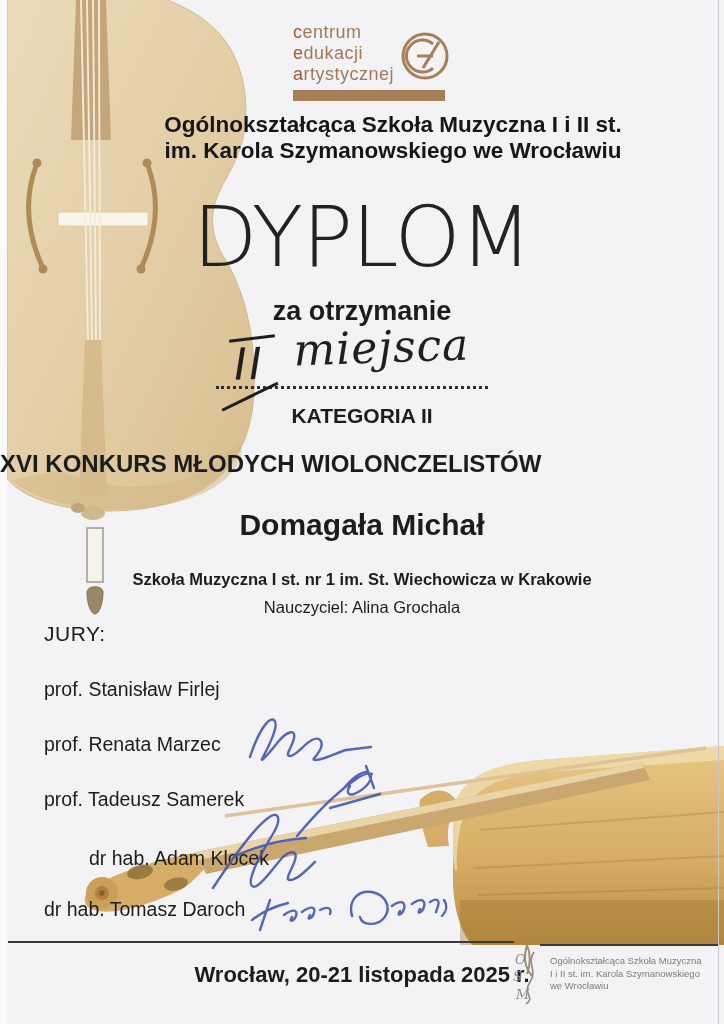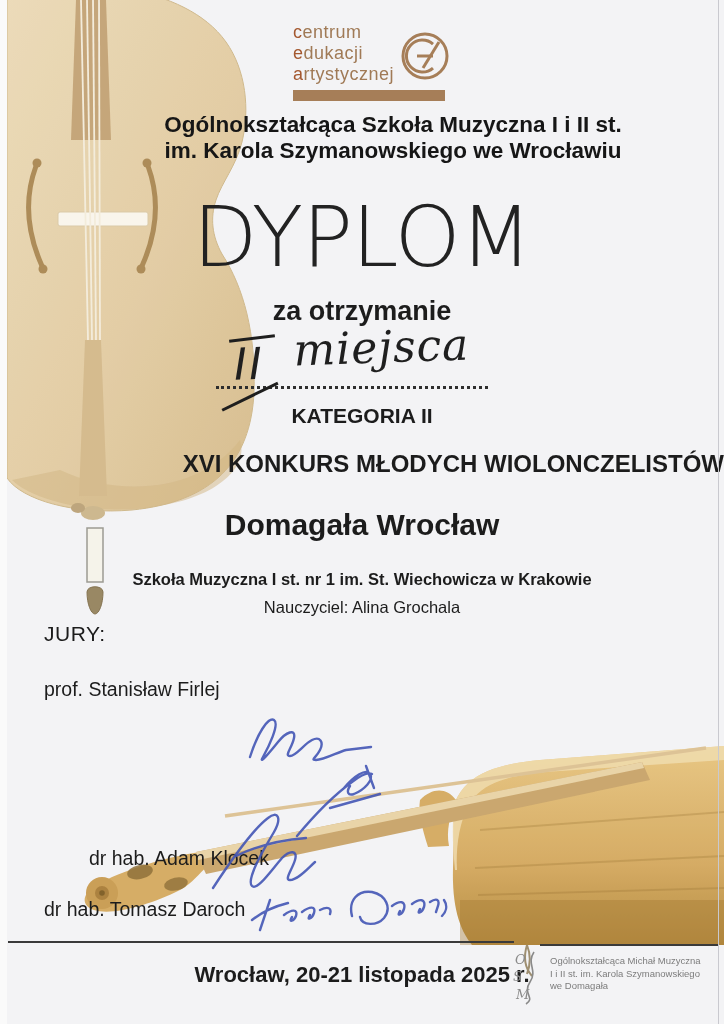--- a/index.html
+++ b/index.html
@@ -39,21 +39,21 @@
       font-weight:500;letter-spacing:2px;}
   .hw-bar{position:absolute;left:-4px;top:-1px;width:46px;border-top:3.5px solid #1e1e1e;
       transform:rotate(-5deg);}
   .hw-slash{position:absolute;left:-16px;bottom:-4px;width:62px;border-top:3.5px solid #1e1e1e;
       transform:rotate(-24deg);}
   .hw-word{position:absolute;left:66px;top:-8px;font-family:"DejaVu Serif", serif;
       font-style:italic;font-size:44px;letter-spacing:1px;}
 
   .category{position:absolute;top:404px;left:0;width:724px;text-align:center;
       font-weight:bold;font-size:21px;}
-  .competition{position:absolute;top:450px;left:0;width:724px;text-align:right;
+  .competition{position:absolute;top:450px;left:0;width:724px;text-align:left;
       font-weight:bold;font-size:24px;}
   .recipient{position:absolute;top:508px;left:0;width:724px;text-align:center;
       font-weight:bold;font-size:30px;}
   .recipient-school{position:absolute;top:570px;left:0;width:724px;text-align:center;
       font-size:16.5px;font-weight:bold;}
   .teacher{position:absolute;top:598px;left:0;width:724px;text-align:center;font-size:16.5px;}
 
   .jury-label{position:absolute;top:622px;left:44px;font-size:21px;letter-spacing:.5px;}
   .jury-row{position:absolute;left:44px;font-size:19.5px;}
   .jury-row.r0{top:678px;} .jury-row.r1{top:733px;} .jury-row.r2{top:788px;}
@@ -171,44 +171,46 @@
       <span class="hw-roman-wrap">
         <span class="hw-bar"></span>
         <span class="hw-roman">II</span>
         <span class="hw-slash"></span>
       </span>
       <span class="hw-word">miejsca</span>
     </div>
 
     <div class="category">KATEGORIA II</div>
     <div class="competition">XVI KONKURS MŁODYCH WIOLONCZELISTÓW</div>
-    <div class="recipient">Domagała Wrocław</div>
+    <div class="recipient">Domagała Michał</div>
     <div class="recipient-school">Szkoła Muzyczna I st. nr 1 im. St. Wiechowicza w Krakowie</div>
     <div class="teacher">Nauczyciel: Alina Grochala</div>
 
     <div class="jury-label">JURY:</div>
     <div class="jury-row r0">prof. Stanisław Firlej</div>
+    <div class="jury-row r1">prof. Renata Marzec</div>
+    <div class="jury-row r2">prof. Tadeusz Samerek</div>
     <div class="jury-row r3">dr hab. Adam Klocek</div>
     <div class="jury-row r4">dr hab. Tomasz Daroch</div>
 
     <div class="rule-a"></div>
     <div class="rule-b"></div>
     <div class="date-line">Wrocław, 20-21 listopada 2025 r.</div>
 
     <div class="footer-logo">
       <svg class="fl-icon" width="34" height="56" viewBox="0 0 34 56">
         <path d="M22,2 C14,14 26,20 18,32 C10,44 24,48 14,54" fill="none" stroke="#8a8a8a" stroke-width="1.6"></path>
         <text x="3" y="14" font-size="13" font-style="italic" fill="#8a8a8a" font-family="DejaVu Serif, serif">O</text>
         <text x="1" y="31" font-size="13" font-style="italic" fill="#8a8a8a" font-family="DejaVu Serif, serif">S</text>
         <text x="4" y="49" font-size="13" font-style="italic" fill="#8a8a8a" font-family="DejaVu Serif, serif">M</text>
       </svg>
       <div class="fl-text">
-        <div>Ogólnokształcąca Michał Muzyczna</div>
+        <div>Ogólnokształcąca Szkoła Muzyczna</div>
         <div>I i II st. im. Karola Szymanowskiego</div>
-        <div>we Domagała</div>
+        <div>we Wrocławiu</div>
       </div>
     </div>
   </div>
 
   <svg class="sig-layer" viewBox="0 0 724 1024">
     <g fill="none" stroke="#4356b5" stroke-width="2.4" stroke-linecap="round" opacity=".9">
       <path d="M250,757 C257,735 268,716 274,720 C280,724 268,748 263,757 C258,766 270,752 278,742
             C286,732 296,728 294,738 C292,748 284,756 290,756 C296,756 304,744 312,740
             C320,736 324,742 320,750 C316,758 310,760 316,760 C324,760 338,752 346,750 L371,747"></path>
       <path d="M297,836 C312,818 330,798 352,782 C360,776 368,772 372,774 M344,788 C354,776 366,768 370,774

